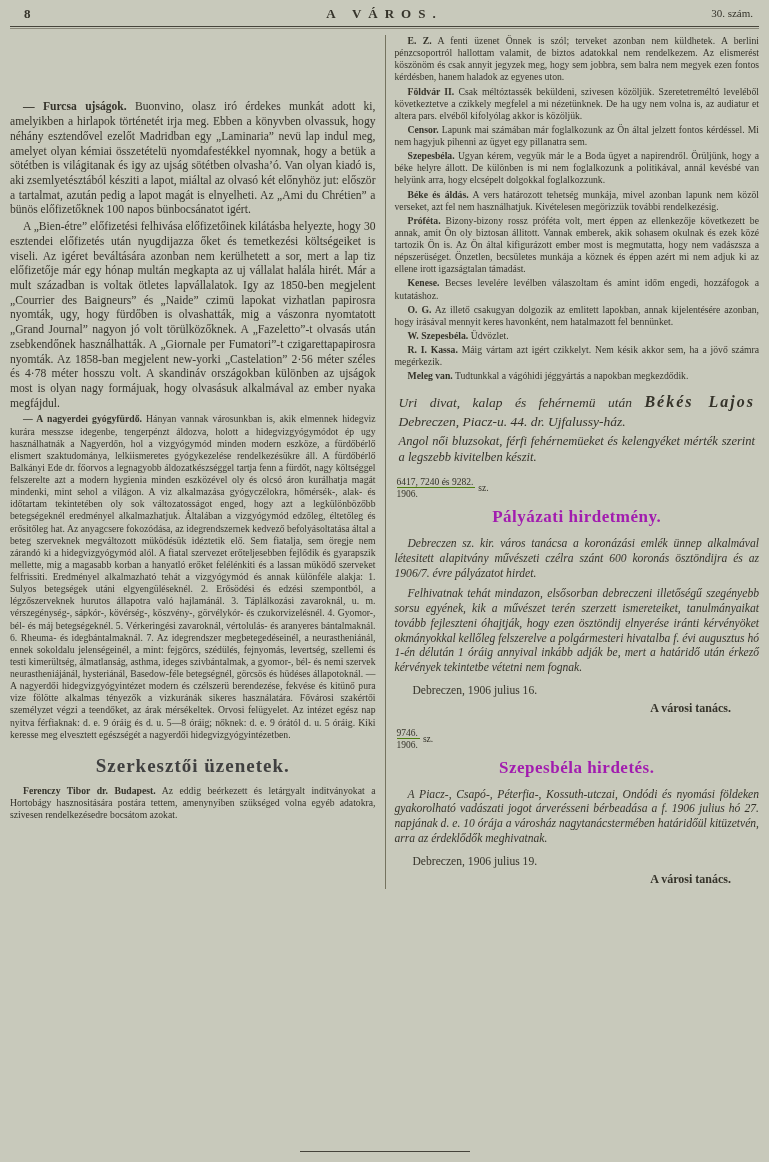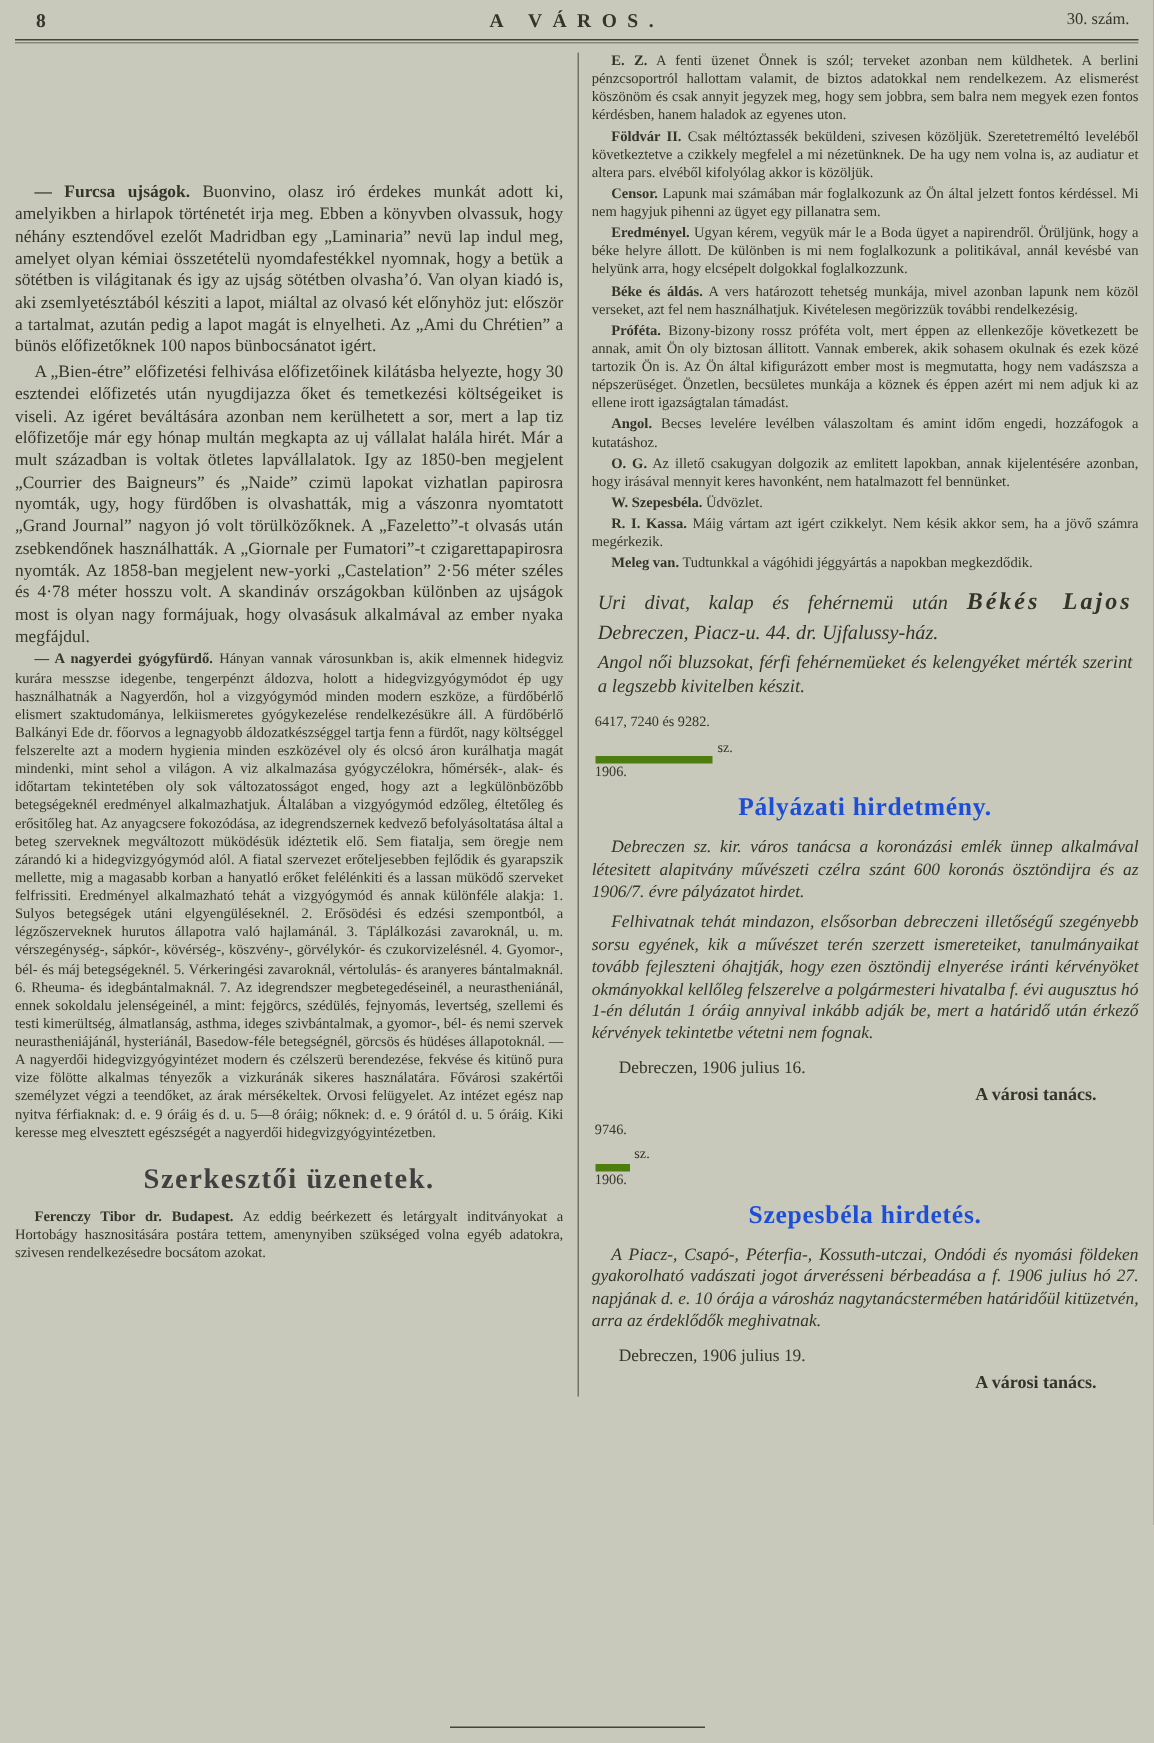--- a/index.html
+++ b/index.html
@@ -36,23 +36,23 @@
   }
   
   .ad{margin:10px 4px 8px 4px;font-style:italic;text-align:justify;}
   .ad-flow{font-size:13.5px;line-height:1.3;}
   .ad-brand{font-weight:bold;font-size:16px;letter-spacing:2px;}
   .ad-body{font-size:12.5px;line-height:1.3;margin-top:2px;text-align:justify;}
   
   .notice{margin-top:12px;}
   .ref{font-size:9.5px;margin:6px 0 2px 2px;display:flex;align-items:center;}
   .ref-frac{display:inline-flex;flex-direction:column;align-items:flex-start;margin-right:3px;}
-  .ref-top{border-bottom:5px solid #4d7c0f;padding:0 2px 17px 0;}
+  .ref-top{border-bottom:1px solid #4d7c0f;padding:0 2px 0 0;}
   .ref-bottom{padding-top:1px;}
-  .notice-heading{margin:8px 0 10px 0;text-align:center;font-weight:bold;font-size:17px;letter-spacing:0.5px;color:#1d4ed8;}
+  .notice-heading{margin:8px 0 10px 0;text-align:center;font-weight:bold;font-size:17px;letter-spacing:0.5px;color:#a21caf;}
   .notice .md{margin-bottom:6px;font-style:italic;}
   .date-line{text-indent:18px;font-size:11.6px;margin-top:8px;}
   .sig-line{text-align:right;padding-right:28px;font-size:12px;font-weight:bold;margin-top:4px;}
   
   .page-footer{position:absolute;left:0;right:0;bottom:8px;text-align:center;}
   .foot-rule{width:170px;margin:0 auto 2px auto;border-top:1px solid #45433a;}
   .imprint{font-size:8.5px;color:#45433a;}
 </style>
 </head>
 <body>
@@ -75,24 +75,24 @@
 
       <h2 class="section-heading">Szerkesztői üzenetek.</h2>
 
       <p class="sm"><b class="lead">Ferenczy Tibor dr. Budapest.</b> <span>Az eddig beérkezett és letárgyalt inditványokat a Hortobágy hasznositására postára tettem, amenynyiben szükséged volna egyéb adatokra, szivesen rendelkezésedre bocsátom azokat.</span></p>
     </section>
 
     <section class="col col-right">
       <p class="sm"><b class="lead">E. Z.</b> <span>A fenti üzenet Önnek is szól; terveket azonban nem küldhetek. A berlini pénzcsoportról hallottam valamit, de biztos adatokkal nem rendelkezem. Az elismerést köszönöm és csak annyit jegyzek meg, hogy sem jobbra, sem balra nem megyek ezen fontos kérdésben, hanem haladok az egyenes uton.</span></p>
       <p class="sm"><b class="lead">Földvár II.</b> <span>Csak méltóztassék beküldeni, szivesen közöljük. Szeretetreméltó leveléből következtetve a czikkely megfelel a mi nézetünknek. De ha ugy nem volna is, az audiatur et altera pars. elvéből kifolyólag akkor is közöljük.</span></p>
       <p class="sm"><b class="lead">Censor.</b> <span>Lapunk mai számában már foglalkozunk az Ön által jelzett fontos kérdéssel. Mi nem hagyjuk pihenni az ügyet egy pillanatra sem.</span></p>
-      <p class="sm"><b class="lead">Eredményel.</b> <span>Ugyan kérem, vegyük már le a Boda ügyet a napirendről. Örüljünk, hogy a béke helyre állott. De különben is mi nem foglalkozunk a politikával, annál kevésbé van helyünk arra, hogy elcsépelt dolgokkal foglalkozzunk.</span></p>
+      <p class="sm"><b class="lead">Szepesbéla.</b> <span>Ugyan kérem, vegyük már le a Boda ügyet a napirendről. Örüljünk, hogy a béke helyre állott. De különben is mi nem foglalkozunk a politikával, annál kevésbé van helyünk arra, hogy elcsépelt dolgokkal foglalkozzunk.</span></p>
       <p class="sm"><b class="lead">Béke és áldás.</b> <span>A vers határozott tehetség munkája, mivel azonban lapunk nem közöl verseket, azt fel nem használhatjuk. Kivételesen megörizzük további rendelkezésig.</span></p>
       <p class="sm"><b class="lead">Próféta.</b> <span>Bizony-bizony rossz próféta volt, mert éppen az ellenkezője következett be annak, amit Ön oly biztosan állitott. Vannak emberek, akik sohasem okulnak és ezek közé tartozik Ön is. Az Ön által kifigurázott ember most is megmutatta, hogy nem vadászsza a népszerüséget. Önzetlen, becsületes munkája a köznek és éppen azért mi nem adjuk ki az ellene irott igazságtalan támadást.</span></p>
-      <p class="sm"><b class="lead">Angol.</b> <span>Becses levelére levélben válaszoltam és amint időm engedi, hozzáfogok a kutatáshoz.</span></p>
+      <p class="sm"><b class="lead">Kenese.</b> <span>Becses levelére levélben válaszoltam és amint időm engedi, hozzáfogok a kutatáshoz.</span></p>
       <p class="sm"><b class="lead">O. G.</b> <span>Az illető csakugyan dolgozik az emlitett lapokban, annak kijelentésére azonban, hogy irásával mennyit keres havonként, nem hatalmazott fel bennünket.</span></p>
       <p class="sm"><b class="lead">W. Szepesbéla.</b> <span>Üdvözlet.</span></p>
       <p class="sm"><b class="lead">R. I. Kassa.</b> <span>Máig vártam azt igért czikkelyt. Nem késik akkor sem, ha a jövő számra megérkezik.</span></p>
       <p class="sm"><b class="lead">Meleg van.</b> <span>Tudtunkkal a vágóhidi jéggyártás a napokban megkezdődik.</span></p>
 
       <div class="ad">
         <div class="ad-flow"><span>Uri divat, kalap és fehérnemü után</span> <span class="ad-brand">Békés Lajos</span> <span>Debreczen, Piacz-u. 44. dr. Ujfalussy-ház.</span></div>
         <div class="ad-body">Angol női bluzsokat, férfi fehérnemüeket és kelengyéket mérték szerint a legszebb kivitelben készit.</div>
       </div>
 

